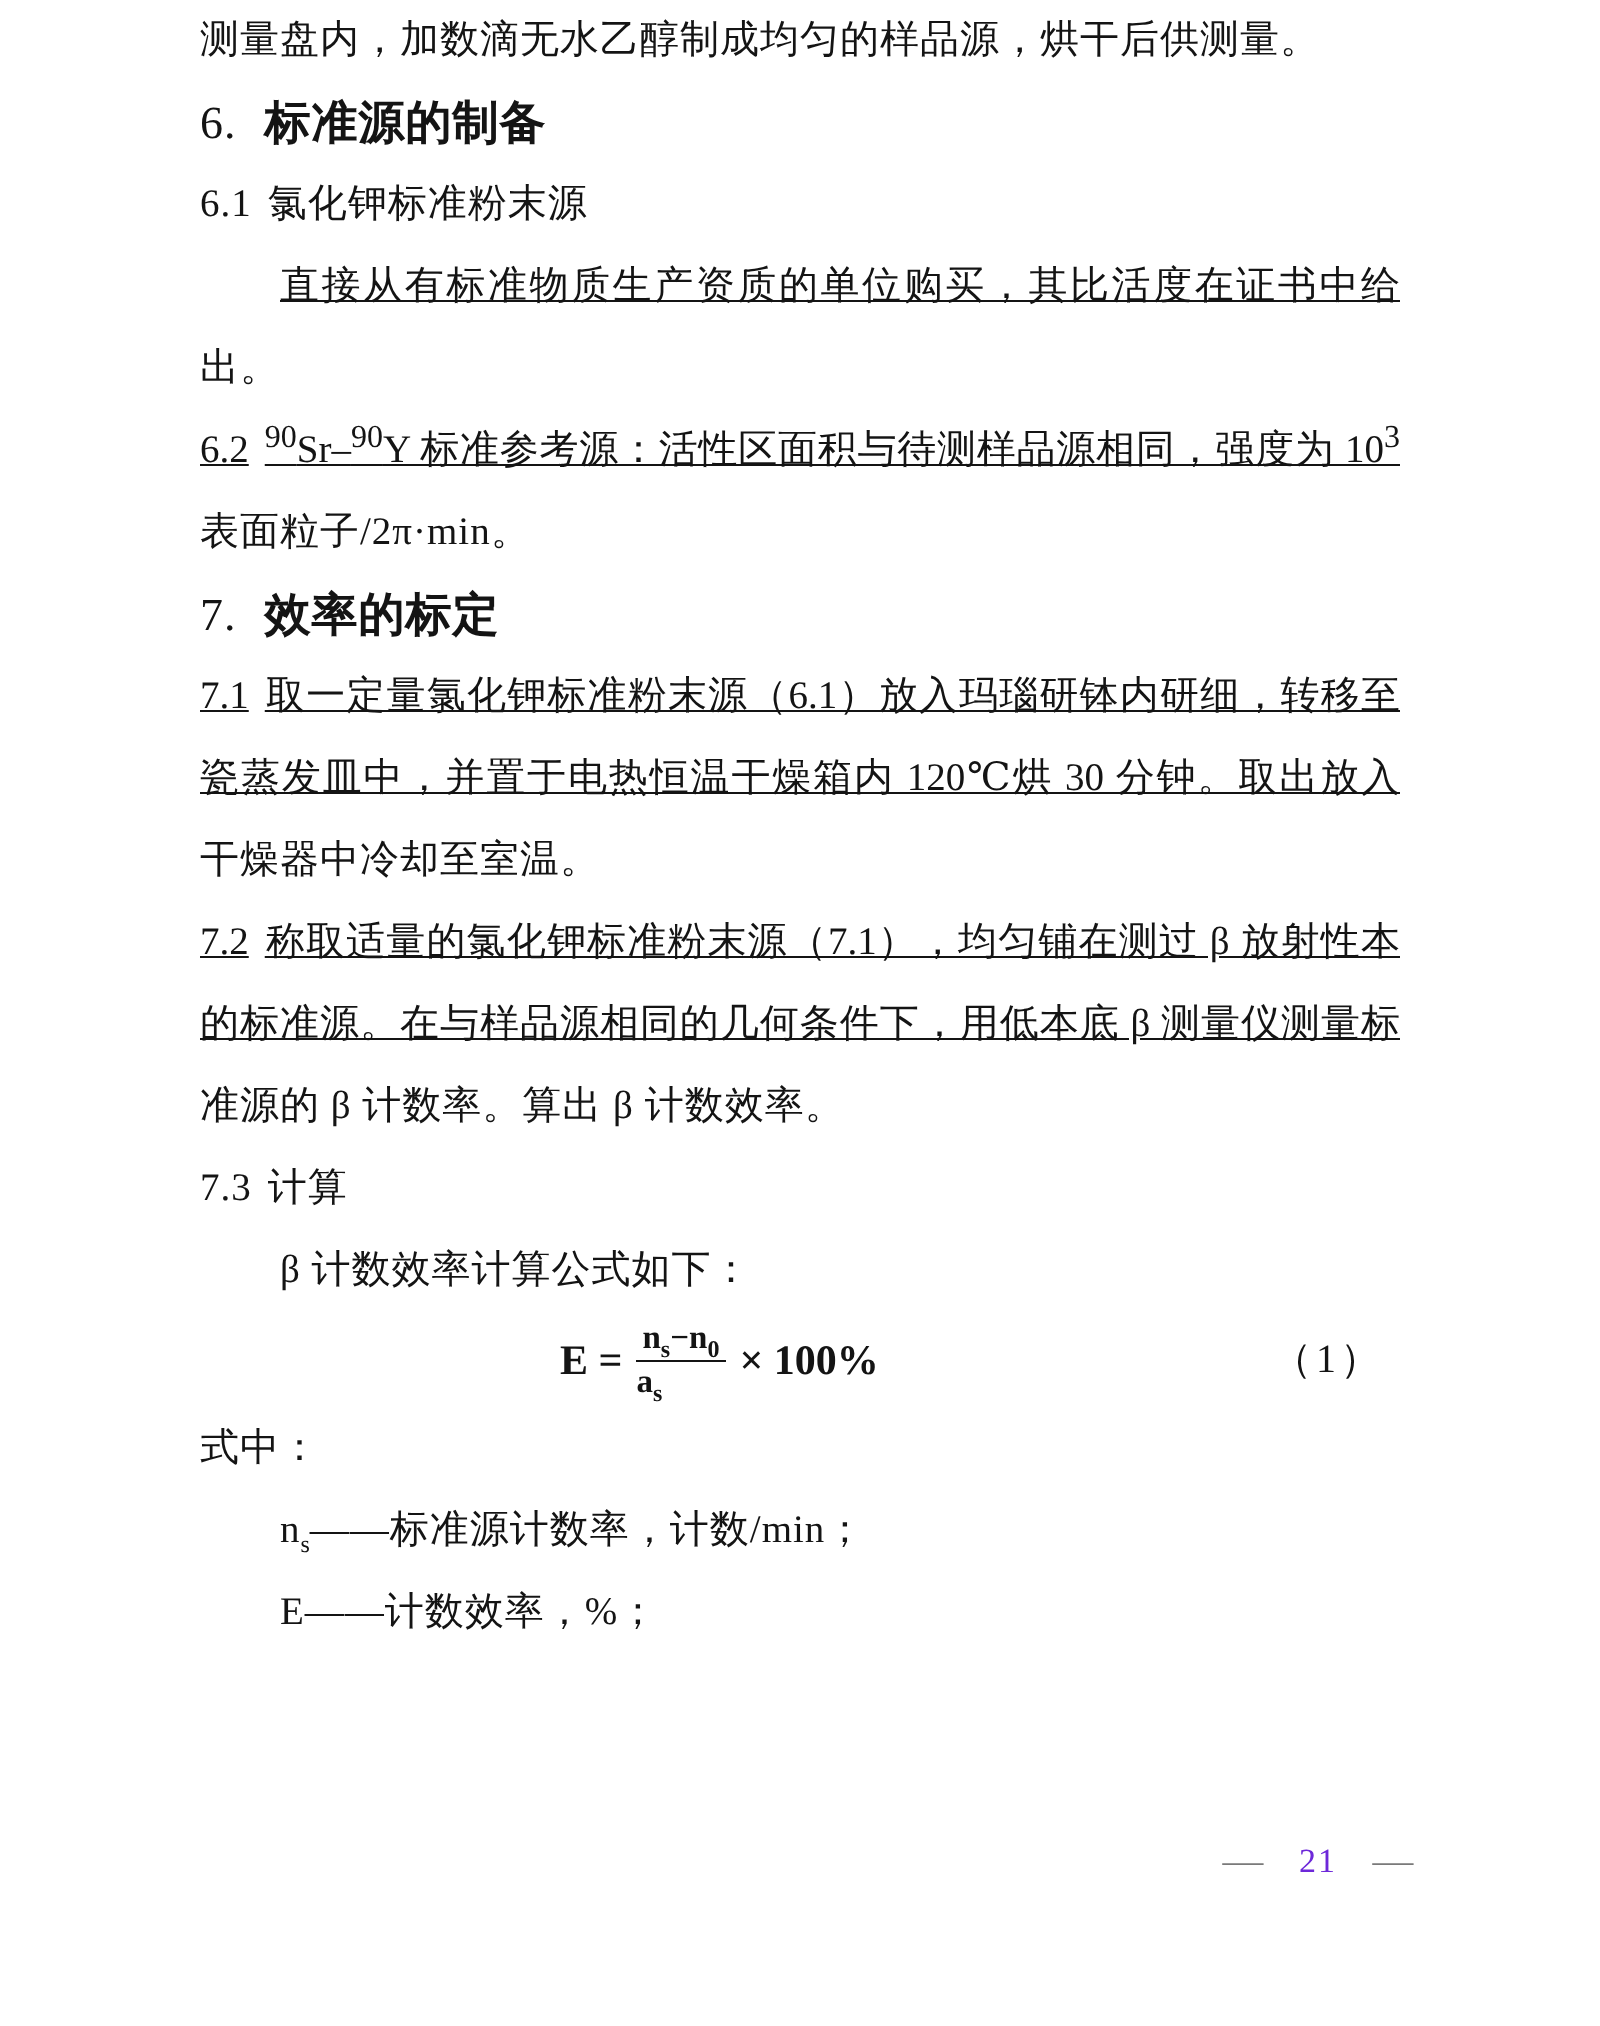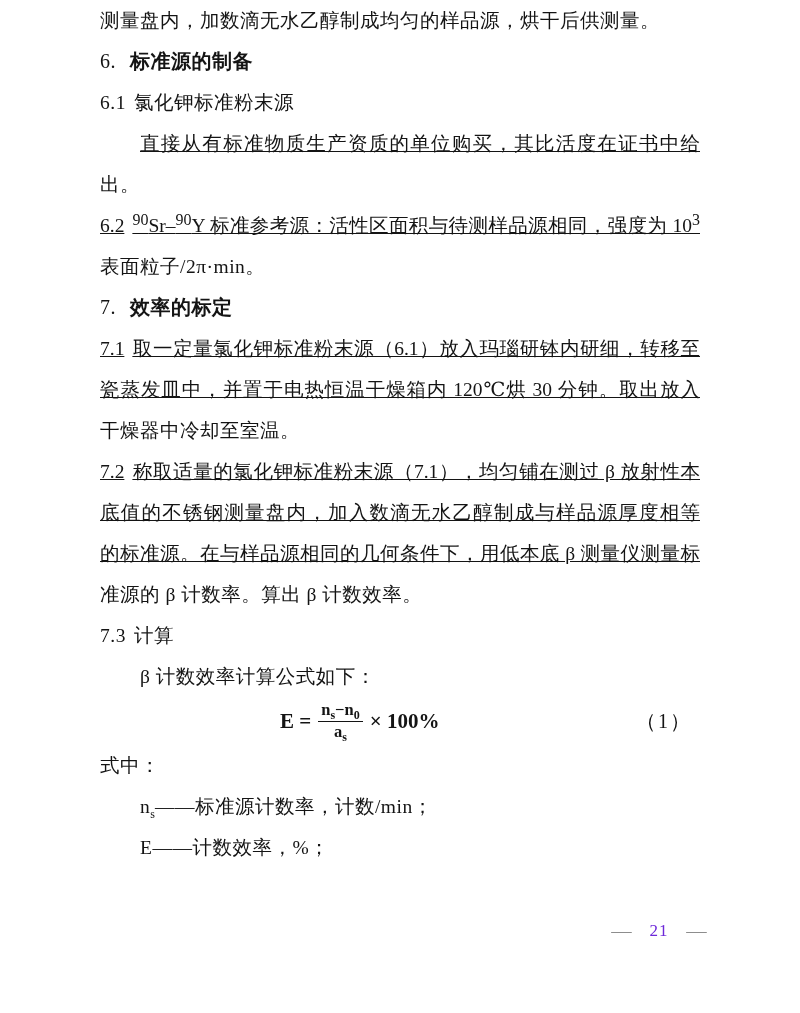--- a/index.html
+++ b/index.html
@@ -22,21 +22,21 @@
   }
   .line.justify {
     white-space: normal;
     text-align: justify;
     text-align-last: justify;
     overflow: hidden;
     letter-spacing: 0;
     text-decoration: underline;
   }
   .line.indent { text-indent: 40px; }
-  .line.heading { font-weight: bold; font-size: 20px; }
+  .line.heading { font-weight: bold; font-size: 23px; }
   .hnum { font-weight: normal; margin-right: 14px; }
   .num { margin-right: 8px; }
   .sup { font-size: 16px; vertical-align: super; line-height: 0; letter-spacing: 0; }
   .sub { font-size: 12px; vertical-align: sub; line-height: 0; letter-spacing: 0; }
 
   .line.formula-line {
     height: 48px;
     display: flex;
     align-items: center;
     position: relative;
@@ -46,21 +46,20 @@
     display: inline-flex;
     align-items: center;
     margin-left: 180px;
     font-size: 21px;
     font-weight: 600;
     letter-spacing: 0;
   }
   .frac {
     display: inline-flex;
     flex-direction: column;
-    align-items: center;
     font-size: 16.5px;
     line-height: 1.15;
     margin: 0 7px;
   }
   .frac .ftop { border-bottom: 1.6px solid #141414; padding: 0 3px 1px 3px; }
   .frac .fbot { padding-top: 1px; }
   .eq-no { position: absolute; right: 8px; font-size: 20px; letter-spacing: 2px; }
 
   .footer {
     position: absolute;
@@ -81,21 +80,20 @@
       <div class="line"><span class="num">6.1</span><span>氯化钾标准粉末源</span></div>
       <div class="line indent justify"><span>直接从有标准物质生产资质的单位购买，其比活度在证书中给</span></div>
       <div class="line"><span>出。</span></div>
       <div class="line justify"><span class="num">6.2</span><span class="sup">90</span><span>Sr–</span><span class="sup">90</span><span>Y 标准参考源：活性区面积与待测样品源相同，强度为 10</span><span class="sup">3</span></div>
       <div class="line"><span>表面粒子/2π·min。</span></div>
       <div class="line heading"><span class="hnum">7.</span><span>效率的标定</span></div>
       <div class="line justify"><span class="num">7.1</span><span>取一定量氯化钾标准粉末源（6.1）放入玛瑙研钵内研细，转移至</span></div>
       <div class="line justify"><span>瓷蒸发皿中，并置于电热恒温干燥箱内 120℃烘 30 分钟。取出放入</span></div>
       <div class="line"><span>干燥器中冷却至室温。</span></div>
       <div class="line justify"><span class="num">7.2</span><span>称取适量的氯化钾标准粉末源（7.1），均匀铺在测过 β 放射性本</span></div>
-      <div class="line justify"><span>底值的不锈钢测量盘内，加入数滴无水乙醇制成与样品源厚度相等</span></div>
       <div class="line justify"><span>的标准源。在与样品源相同的几何条件下，用低本底 β 测量仪测量标</span></div>
       <div class="line"><span>准源的 β 计数率。算出 β 计数效率。</span></div>
       <div class="line"><span class="num">7.3</span><span>计算</span></div>
       <div class="line indent"><span>β 计数效率计算公式如下：</span></div>
       <div class="line formula-line">
         <span class="formula">
           <span>E =</span>
           <span class="frac">
             <span class="ftop"><span>n</span><span class="sub">s</span><span>−n</span><span class="sub">0</span></span>
             <span class="fbot"><span>a</span><span class="sub">s</span></span>

